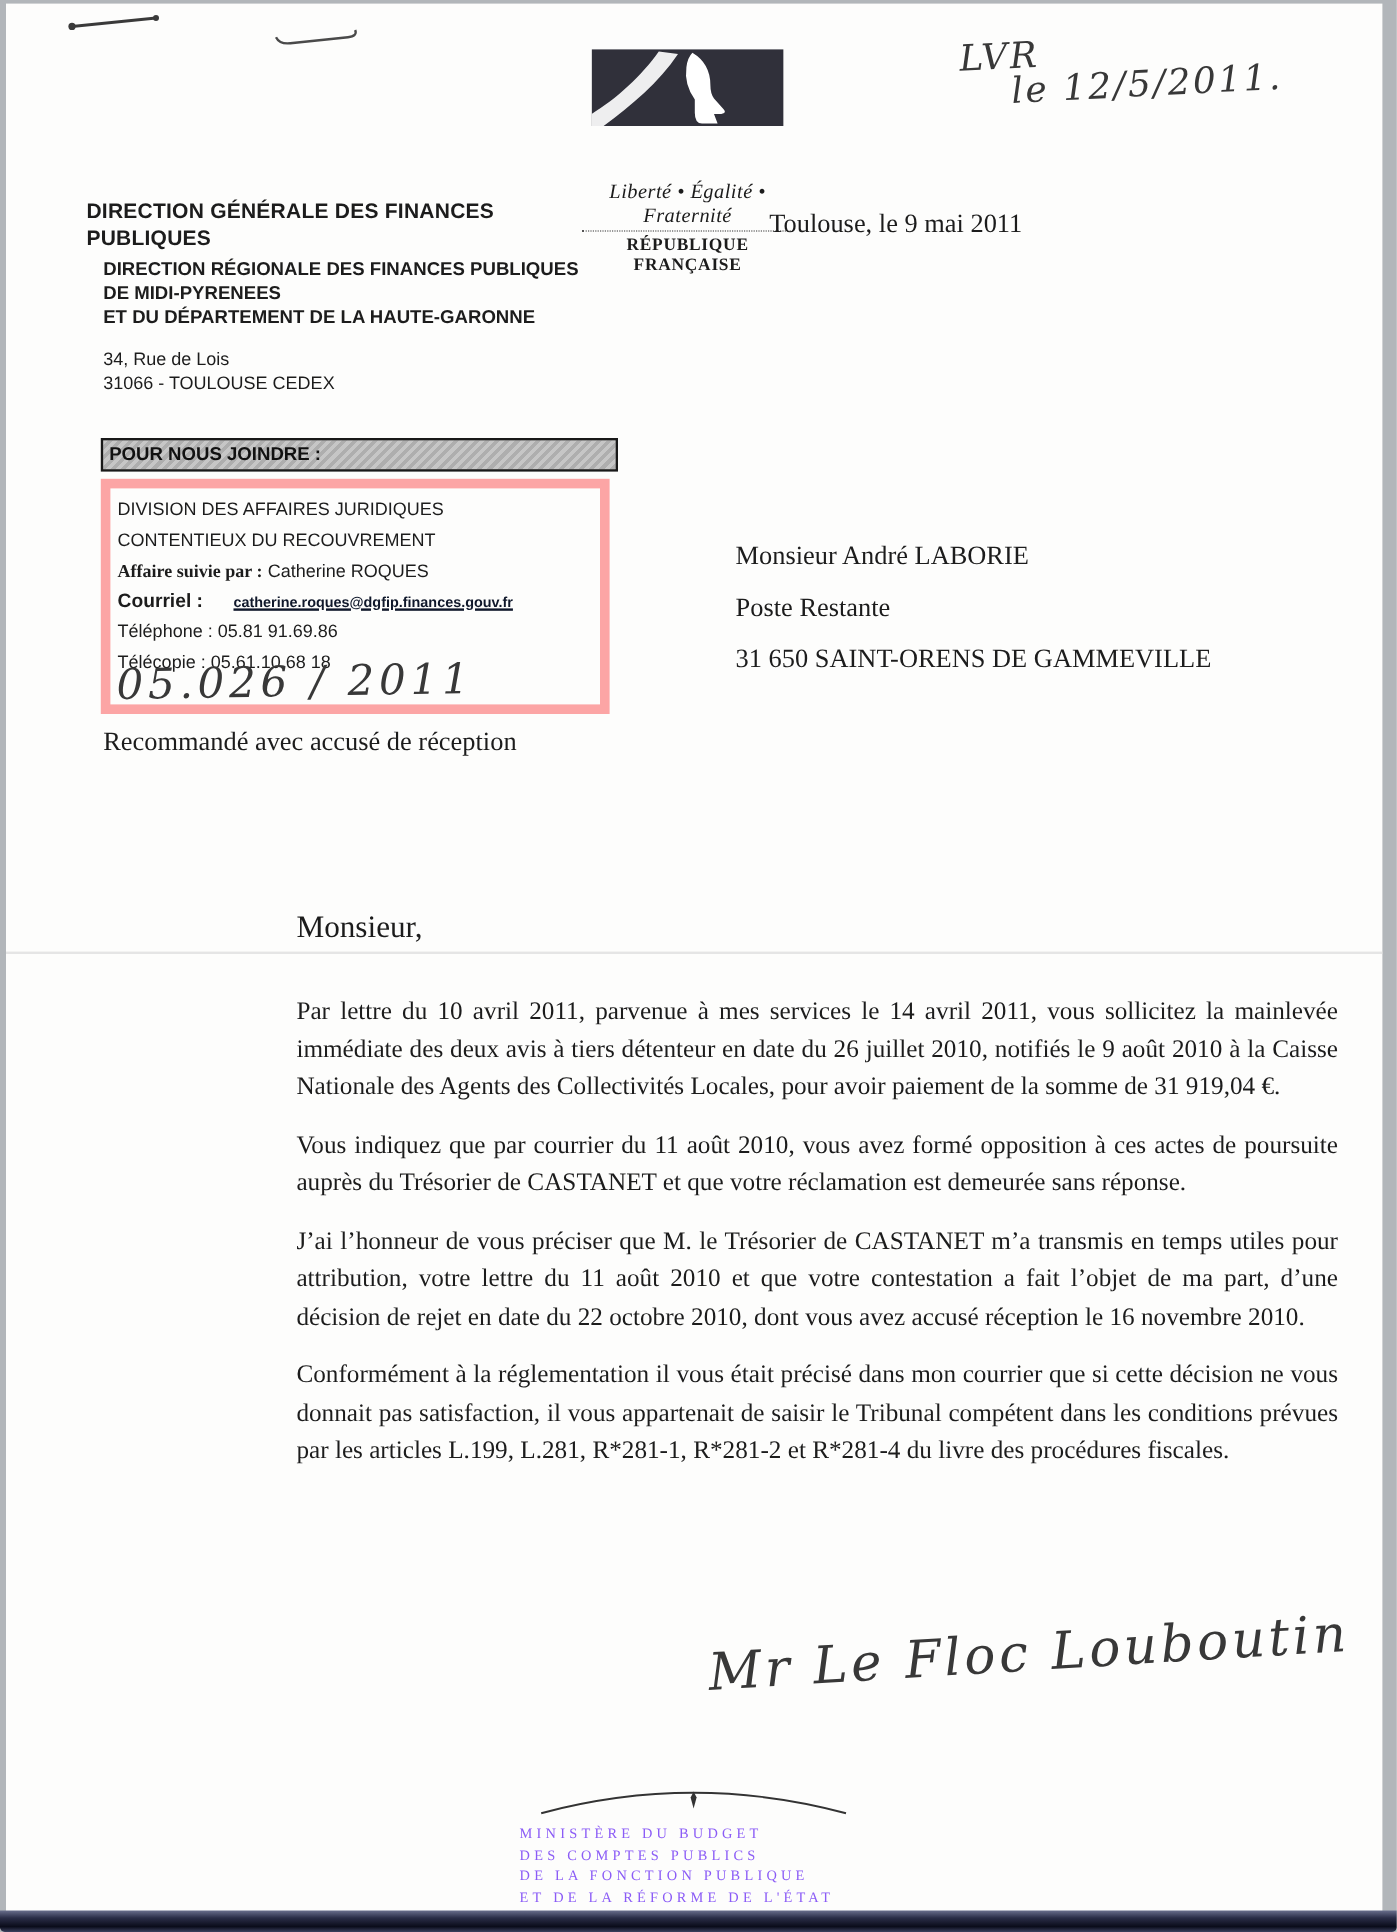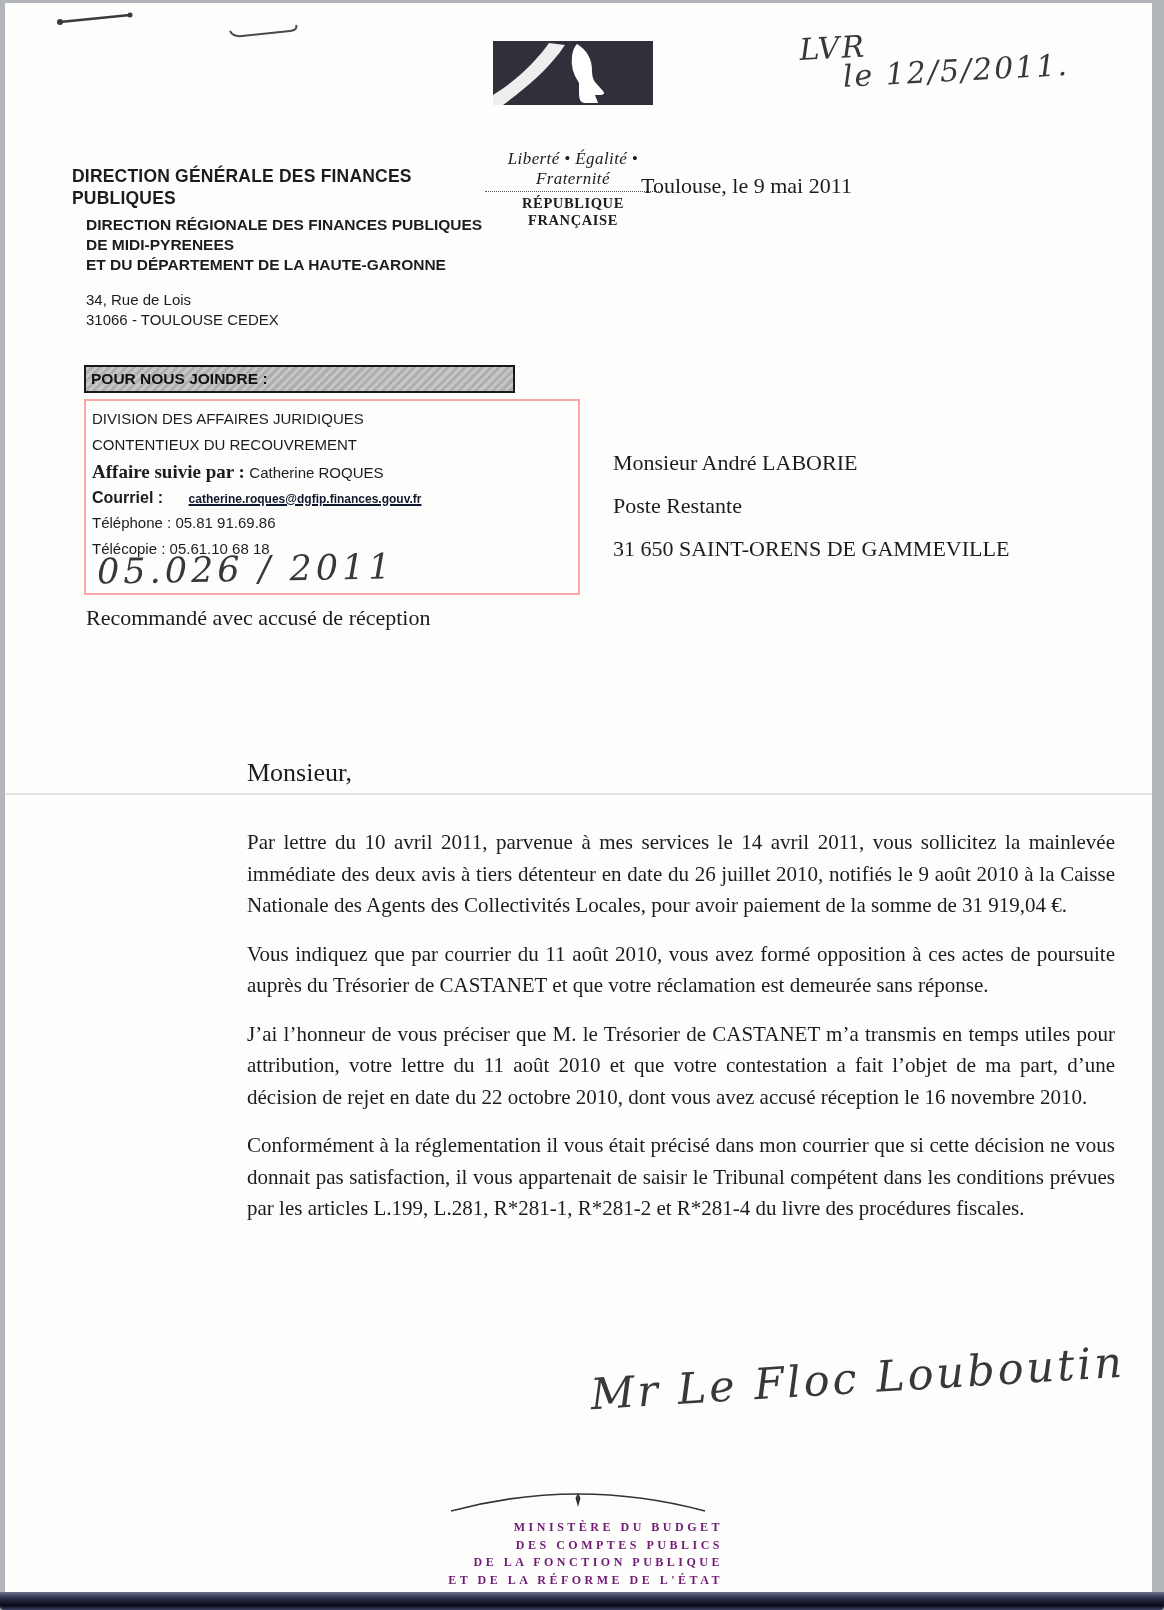--- a/index.html
+++ b/index.html
@@ -13,39 +13,39 @@
   #page{position:absolute;left:5px;top:3px;width:1147px;height:1590px;background:#fdfdfc;}
   
   .org1{font-size:17.5px;font-weight:bold;line-height:22px;letter-spacing:.2px;width:350px;}
   .org2{font-size:15.5px;font-weight:bold;line-height:20px;width:440px;}
   .addr{font-size:15px;line-height:20px;}
   
   .pnj-bar{width:422px;height:24px;border:2px solid #191919;
            background:repeating-linear-gradient(135deg,#c6c6c6 0 3px,#aeaeae 3px 6px);
            display:flex;align-items:center;padding-left:5px;box-sizing:content-box;}
   .pnj-bar span{font-size:15.5px;font-weight:bold;color:#111;}
-  .contact-box{width:496px;height:196px;border:2px solid #fca5a5;padding:8px 0 0 6px;box-sizing:border-box;}
+  .contact-box{width:424px;height:196px;border:8px solid #fca5a5;padding:8px 0 0 6px;box-sizing:border-box;}
   .row{margin-bottom:6px;}
   .r-plain{font-size:15px;line-height:20px;}
-  .lbl-serif{font-family:"Liberation Serif", serif;font-weight:bold;font-size:19px;}
+  .lbl-serif{font-family:"Liberation Serif", serif;font-weight:bold;font-size:15px;}
   .lbl-bold{font-weight:bold;font-size:16px;}
   .email{font-weight:bold;font-size:12px;text-decoration:underline;text-decoration-thickness:2px;color:#0f172a;margin-left:21px;}
   
   .dateline{font-size:22px;}
   .recip{font-size:22px;line-height:43px;}
   .mailtype{font-size:22px;}
   .saluta{font-size:26px;}
   .bodytxt{width:868px;font-size:21px;line-height:31.5px;text-align:justify;}
   .bodytxt p{margin:0 0 17px 0;}
   
   .motto{font-size:17px;font-style:italic;font-weight:normal;letter-spacing:.4px;margin-top:40px;}
   .republic{font-size:14.5px;font-weight:bold;letter-spacing:.6px;
             border-top:1px dotted #555;padding-top:3px;margin-top:2px;}
-  .ministry{font-size:12px;font-weight:bold;letter-spacing:3.5px;line-height:17.5px;
-            text-align:right;color:#701a75;}
+  .ministry{font-size:12px;font-weight:normal;letter-spacing:3.5px;line-height:17.5px;
+            text-align:left;color:#8b5cf6;}
   
   .hw-note{font-size:30px;transform:rotate(-3deg);letter-spacing:2px;}
   .hw-ref{font-size:35px;letter-spacing:4px;transform:rotate(-1deg);}
   .hw-sig{font-size:43px;letter-spacing:3px;transform:rotate(-3.5deg);white-space:nowrap;}
   .foldline{height:2px;background:#e0e0e0;opacity:.85;}
   #bottom-bar{position:absolute;left:0;top:1592px;width:1164px;height:18px;
               background:linear-gradient(#6a6f8d 0%,#2a2d47 35%,#0a0c1a 75%,#3c415f 100%);
               border-radius:0 0 4px 4px;}
 </style>
 </head>

